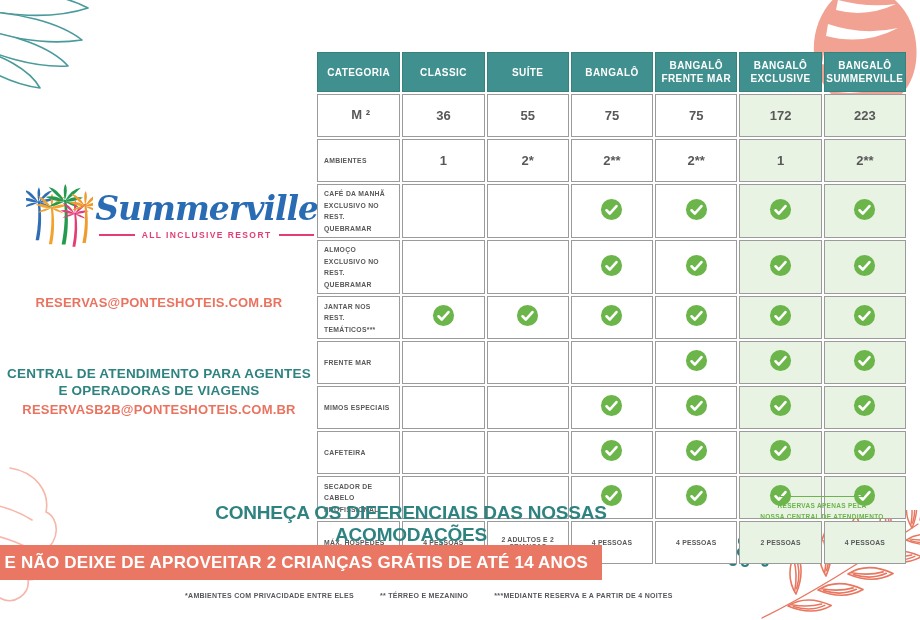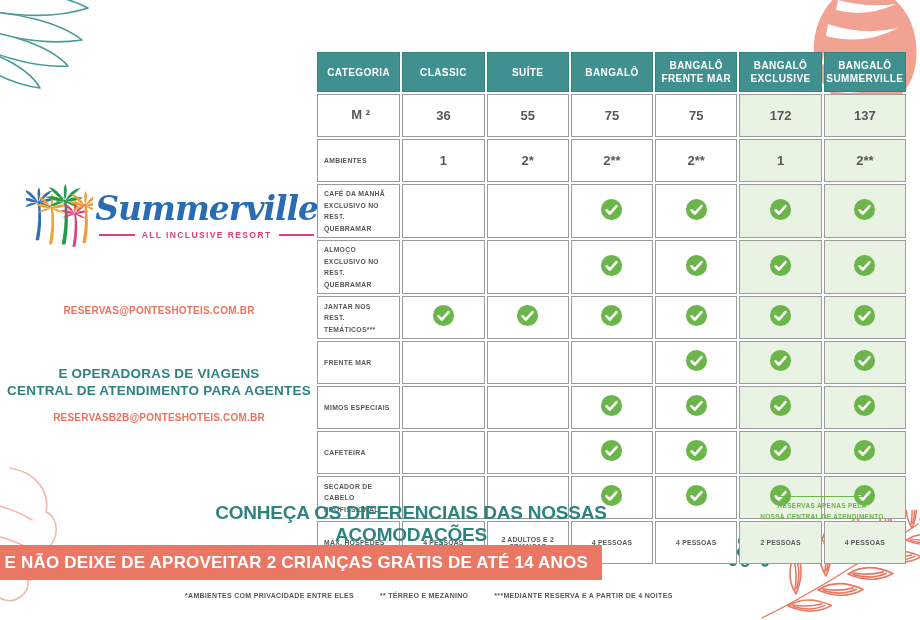--- a/index.html
+++ b/index.html
@@ -21,21 +21,21 @@
   .tagline { color:#e23d77; font-weight:bold; font-size:8.5px; letter-spacing:1.4px; white-space:nowrap; }
 
   
   .contact { position:absolute; left:0; width:318px; text-align:center; z-index:2; }
   .contact.c1 { top:293px; }
   .contact.c2 { top:366px; }
   .c-title { color:#2e8381; font-weight:bold; font-size:13.5px; letter-spacing:.2px; line-height:1.25;
              font-stretch:condensed; }
   .c-phone { color:#ea7360; font-weight:bold; font-size:10.5px; margin-top:3px;
              display:flex; justify-content:center; align-items:center; gap:4px; }
-  .c-email { color:#ea7360; font-weight:bold; font-size:10px; letter-spacing:.2px; margin-top:12px; }
+  .c-email { color:#ea7360; font-weight:bold; font-size:13px; letter-spacing:.2px; margin-top:2px; }
 
   
   table.cmp {
     position:absolute; left:315px; top:50px; width:593px; z-index:2;
     border-collapse:separate; border-spacing:2px; table-layout:fixed;
   }
   .cmp th {
     background:#3f908e; border:1px solid #35827f; color:#fff;
     font-size:10px; font-weight:bold; letter-spacing:.4px; line-height:1.3;
     height:34px; padding:2px 1px; text-align:center; vertical-align:middle;
@@ -167,22 +167,22 @@
       <div class="dash"></div>
     </div>
   </div>
 </div>
 
 <div class="contact c1">
   <div class="c-email">RESERVAS@PONTESHOTEIS.COM.BR</div>
 </div>
 
 <div class="contact c2">
+  <div class="c-title">CENTRAL DE ATENDIMENTO PARA AGENTES</div>
   <div class="c-title">E OPERADORAS DE VIAGENS</div>
-  <div class="c-title">CENTRAL DE ATENDIMENTO PARA AGENTES</div>
   <div class="c-email">RESERVASB2B@PONTESHOTEIS.COM.BR</div>
 </div>
 
 <table class="cmp">
   <colgroup id="colgroup">
       <col style="width: 83px;">
       <col style="width: 82px;">
       <col style="width: 82px;">
       <col style="width: 82px;">
       <col style="width: 82px;">
@@ -204,21 +204,21 @@
       </tr>
     </thead>
   <tbody id="tbody">
       <tr>
         <td class="rowlabel large">M ²</td>
         <td class="num">36</td>
         <td class="num">55</td>
         <td class="num">75</td>
         <td class="num">75</td>
         <td class="hl num">172</td>
-        <td class="hl num">137</td>
+        <td class="hl num">223</td>
       </tr>
       <tr>
         <td class="rowlabel">AMBIENTES</td>
         <td class="num">1</td>
         <td class="num">2*</td>
         <td class="num">2**</td>
         <td class="num">2**</td>
         <td class="hl num">1</td>
         <td class="hl num">2**</td>
       </tr>

